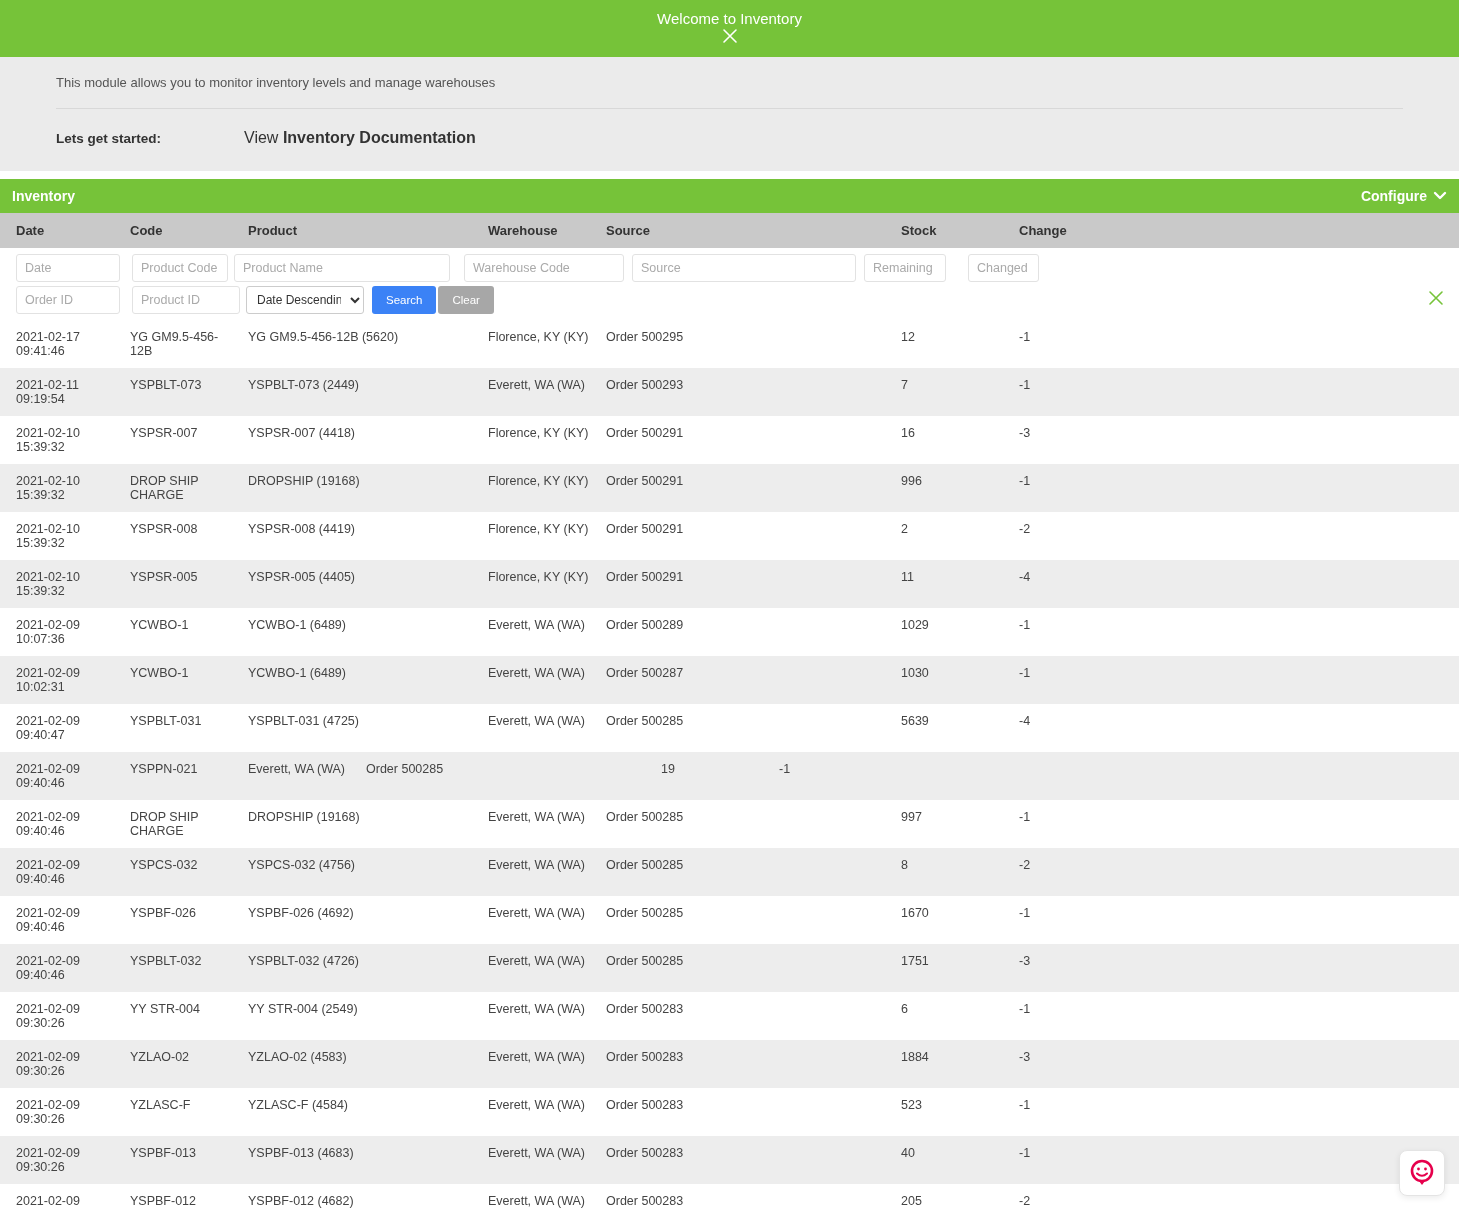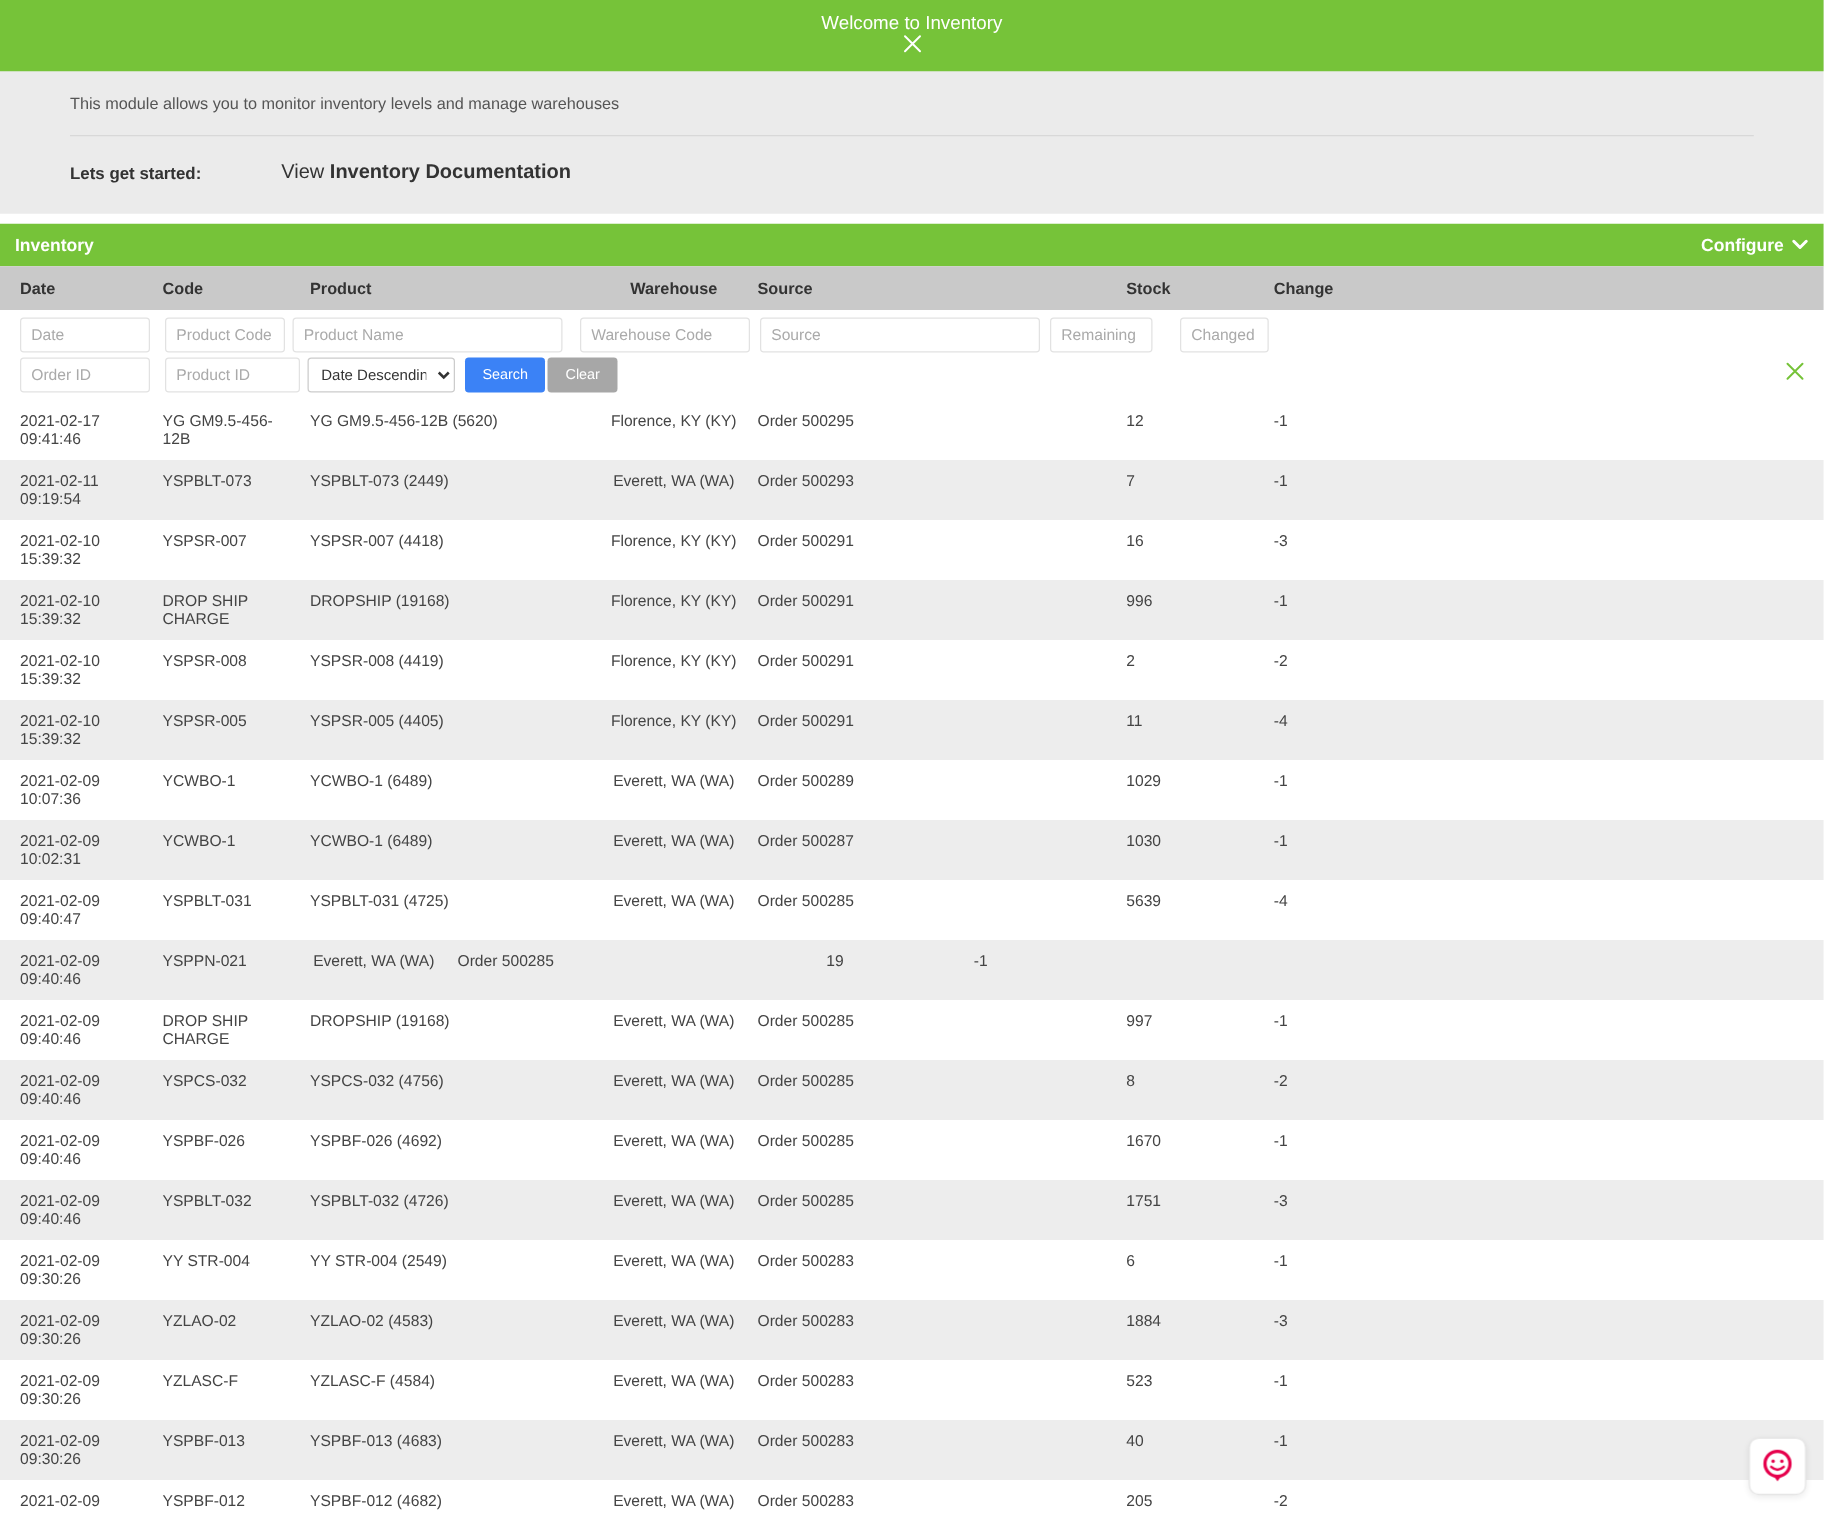--- a/index.html
+++ b/index.html
@@ -39,21 +39,21 @@
     .welcome-desc {
       color: #555;
       font-size: 13px;
       padding-bottom: 18px;
       border-bottom: 1px solid #d8d8d8;
     }
     .welcome-started {
       display: flex;
       align-items: center;
       padding-top: 20px;
-      gap: 64px;
+      gap: 83px;
     }
     .welcome-started-label {
       font-weight: bold;
       color: #333;
       font-size: 13.5px;
     }
     .welcome-doc {
       color: #333;
       font-size: 16px;
     }
@@ -165,31 +165,31 @@
     }
     .data-row:nth-child(even) {
       background: #ededed;
     }
     .data-row .col {
       padding: 10px 8px;
     }
     .col-date   { width: 122px; padding-left: 16px !important; }
     .col-code   { width: 118px; }
     .col-product{ width: 240px; }
-    .col-wh     { width: 118px; text-align: center; }
+    .col-wh     { width: 118px; }
     .col-source { width: 295px; }
     .col-stock  { width: 118px; }
     .col-change { flex: 1; }
     .thead-row .col-date { padding-left: 16px; }
 
     
     .f-date   { width: 104px; margin-left: 10px; }
     .f-code   { width: 96px; margin-left: 10px; }
     .f-product{ width: 216px; margin-left: 4px; margin-right: 6px;}
-    .f-wh     { width: 136px; margin-left: 6px; }
+    .f-wh     { width: 160px; margin-left: 6px; }
     .f-source { width: 224px; margin-left: 6px; }
     .f-stock  { width: 82px; margin-left: 6px; }
     .f-change { width: 71px; margin-left: 20px; }
     .f-orderid{ width: 104px; margin-left: 10px; }
     .f-productid{ width: 108px; margin-left: 10px; }
     .f-select { width: 118px; margin-left: 4px; margin-right: 6px; }
 
     .chat-widget {
       position: fixed;
       right: 14px;

